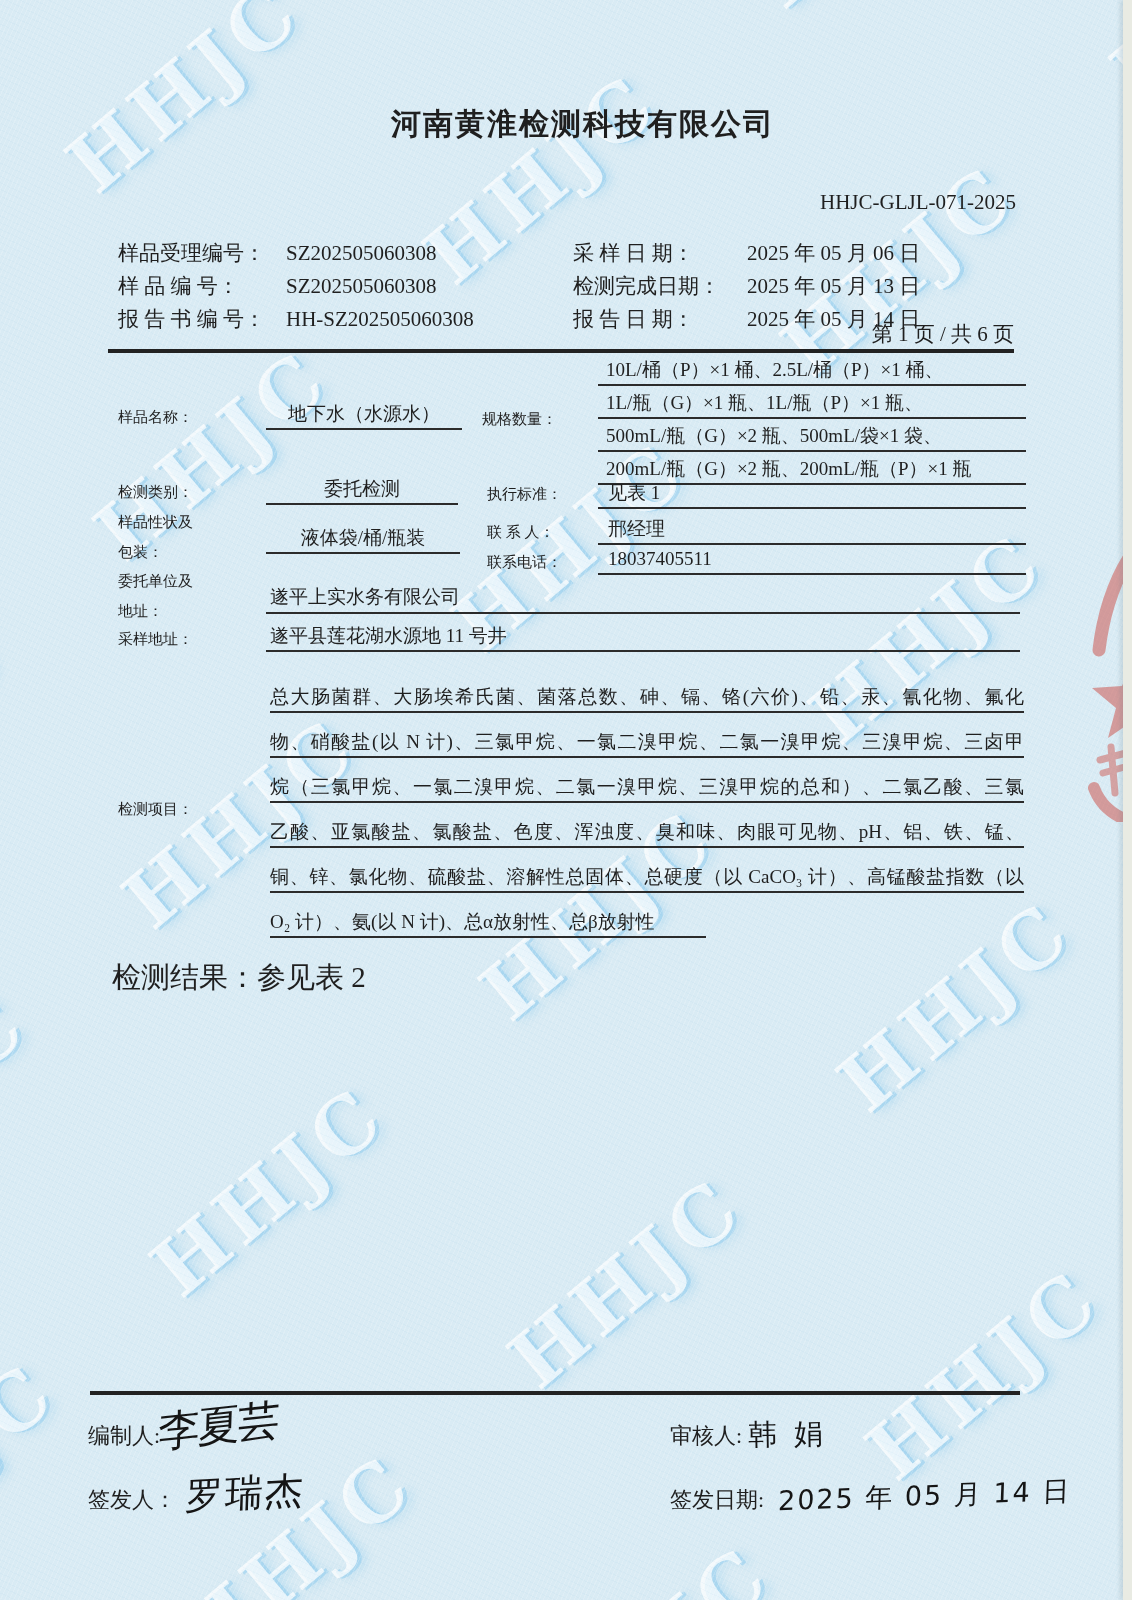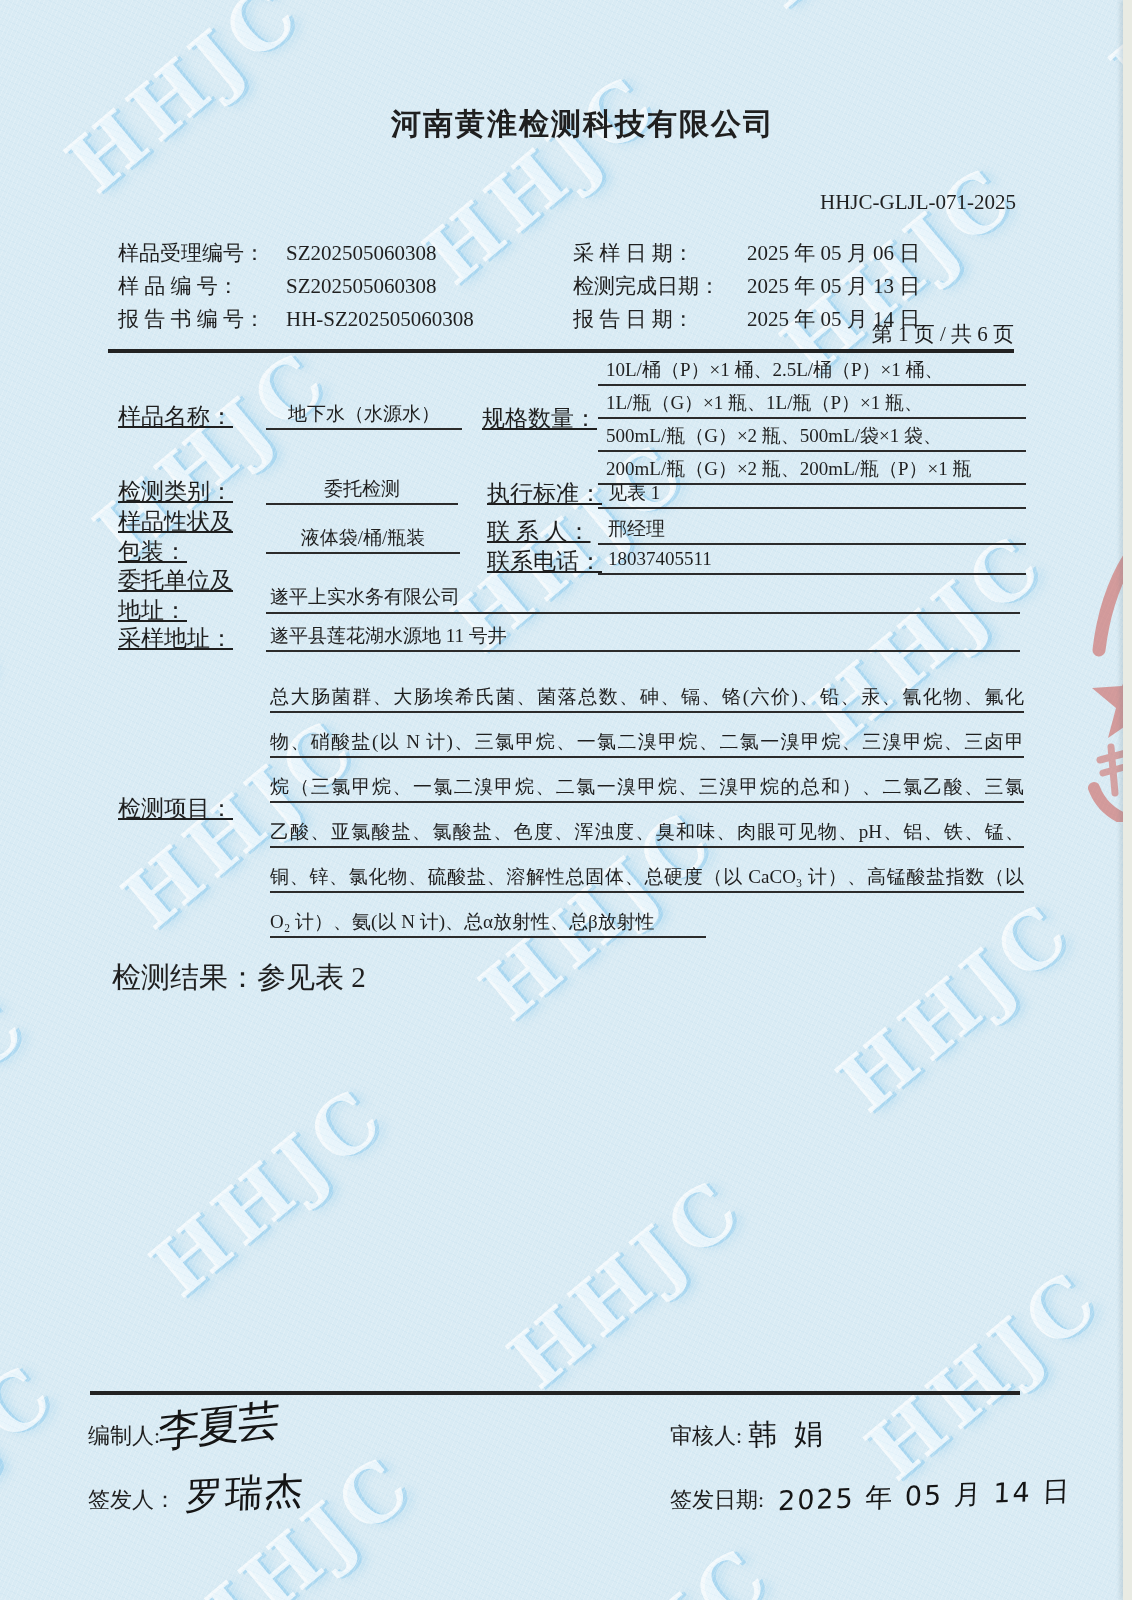--- a/index.html
+++ b/index.html
@@ -22,21 +22,21 @@
   .rtitle{left:0;top:165px;width:1096px;text-align:center;font-size:36px;font-weight:bold;letter-spacing:14px;}
   .rcode{left:820px;top:190px;width:196px;font-size:21px;text-align:right;}
   .hrow{left:0;top:0;width:932px;height:30px;font-size:21px;line-height:30px;margin-top:12px;}
   .hrow .hl{position:absolute;left:118px;}
   .hrow .hv{position:absolute;left:286px;}
   .hrow .hrl{position:absolute;left:573px;}
   .hrow .hrv{position:absolute;left:747px;}
   .pagenum{left:766px;top:320px;width:248px;text-align:right;font-size:21px;}
   .rule{left:108px;top:349px;width:906px;height:4px;background:#222;}
   .rule2{left:90px;top:1391px;width:930px;height:4px;background:#222;}
-  .lbl{font-size:23px;line-height:30px;text-decoration:underline;}
+  .lbl{font-size:15px;line-height:30px;}
   .ubox{border-bottom:2px solid #2b2b2b;font-size:19px;line-height:28px;height:28px;}
   .ubox.center{text-align:center;}
   .spec{left:598px;width:420px;padding-left:8px;box-sizing:content-box;}
   .item{left:270px;width:754px;text-align:justify;text-align-last:justify;}
   .item.last{width:436px;text-align:left;text-align-last:left;}
   .result{font-size:29px;line-height:30px;}
   .flabel{font-size:22px;line-height:30px;}
   .hand{font-family:"DejaVu Sans","Liberation Sans",sans-serif;color:#151515;font-weight:500;}
   .sig-big{font-size:42px;transform:rotate(-6deg) skewX(-8deg);letter-spacing:-2px;}
   .sig-mid{font-size:38px;transform:rotate(-3deg) skewX(-5deg);letter-spacing:2px;}

